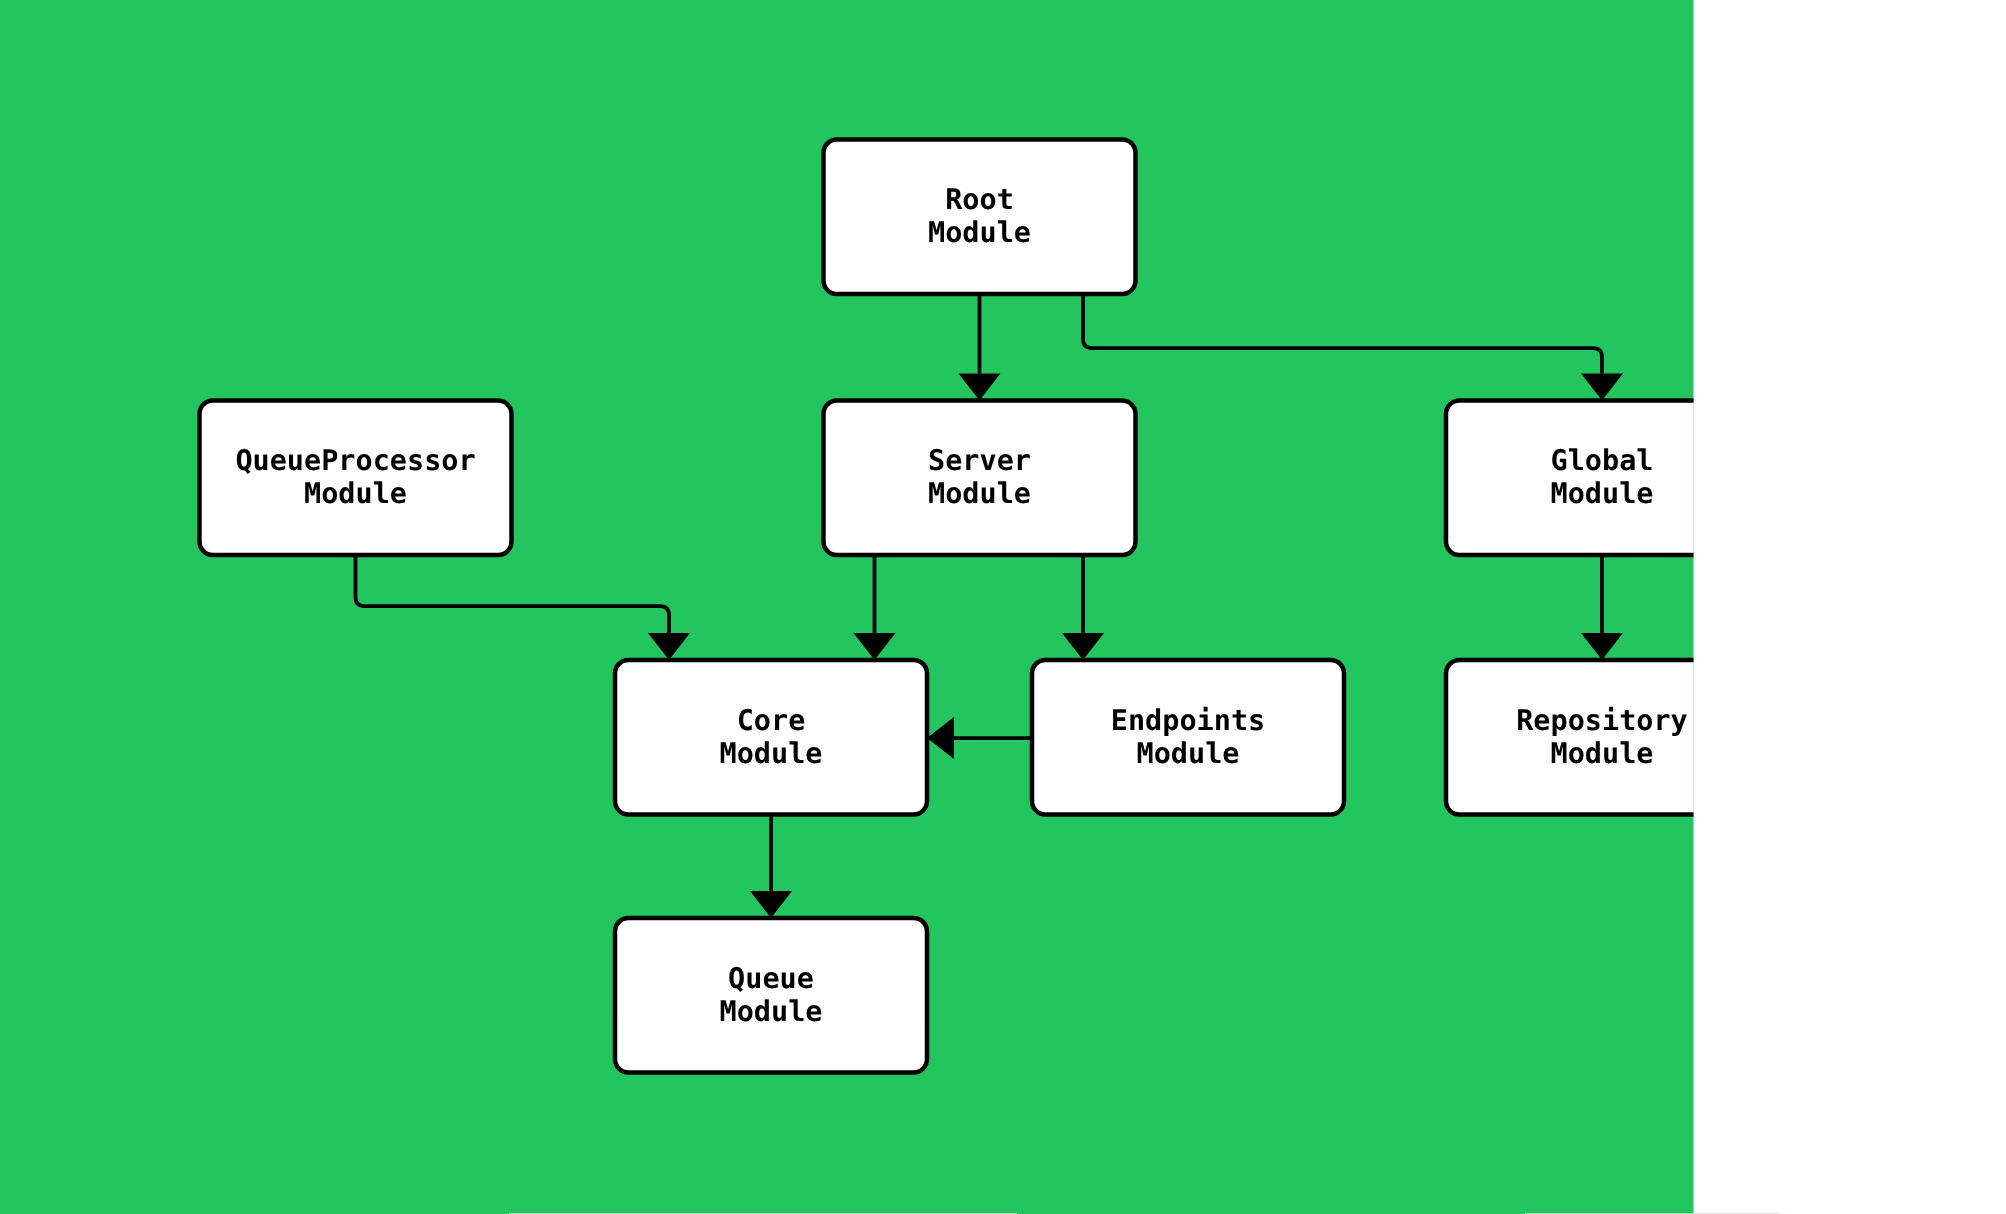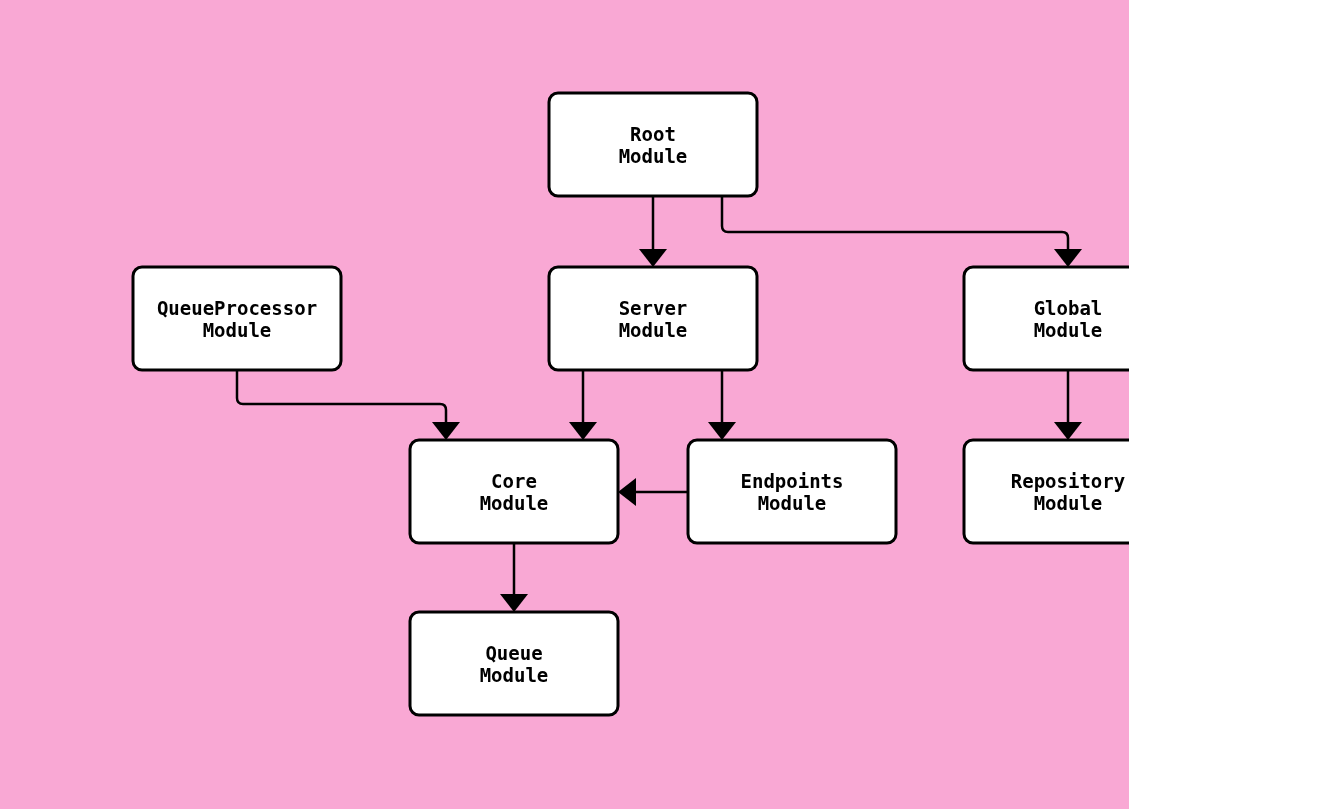--- a/index.html
+++ b/index.html
@@ -5,21 +5,21 @@
   html, body {
     margin: 0;
     padding: 0;
     background: #ffffff;
     font-family: "DejaVu Sans Mono", "Liberation Mono", monospace;
   }
   .stage {
     position: relative;
     width: 1129px;
     height: 809px;
-    background: #f9a8d4;
+    background: #22c55e;
     overflow: hidden;
   }
   svg text {
     font-family: "DejaVu Sans Mono", "Liberation Mono", monospace;
     font-weight: bold;
     font-size: 19px;
   }
 </style>
 </head>
 <body>

